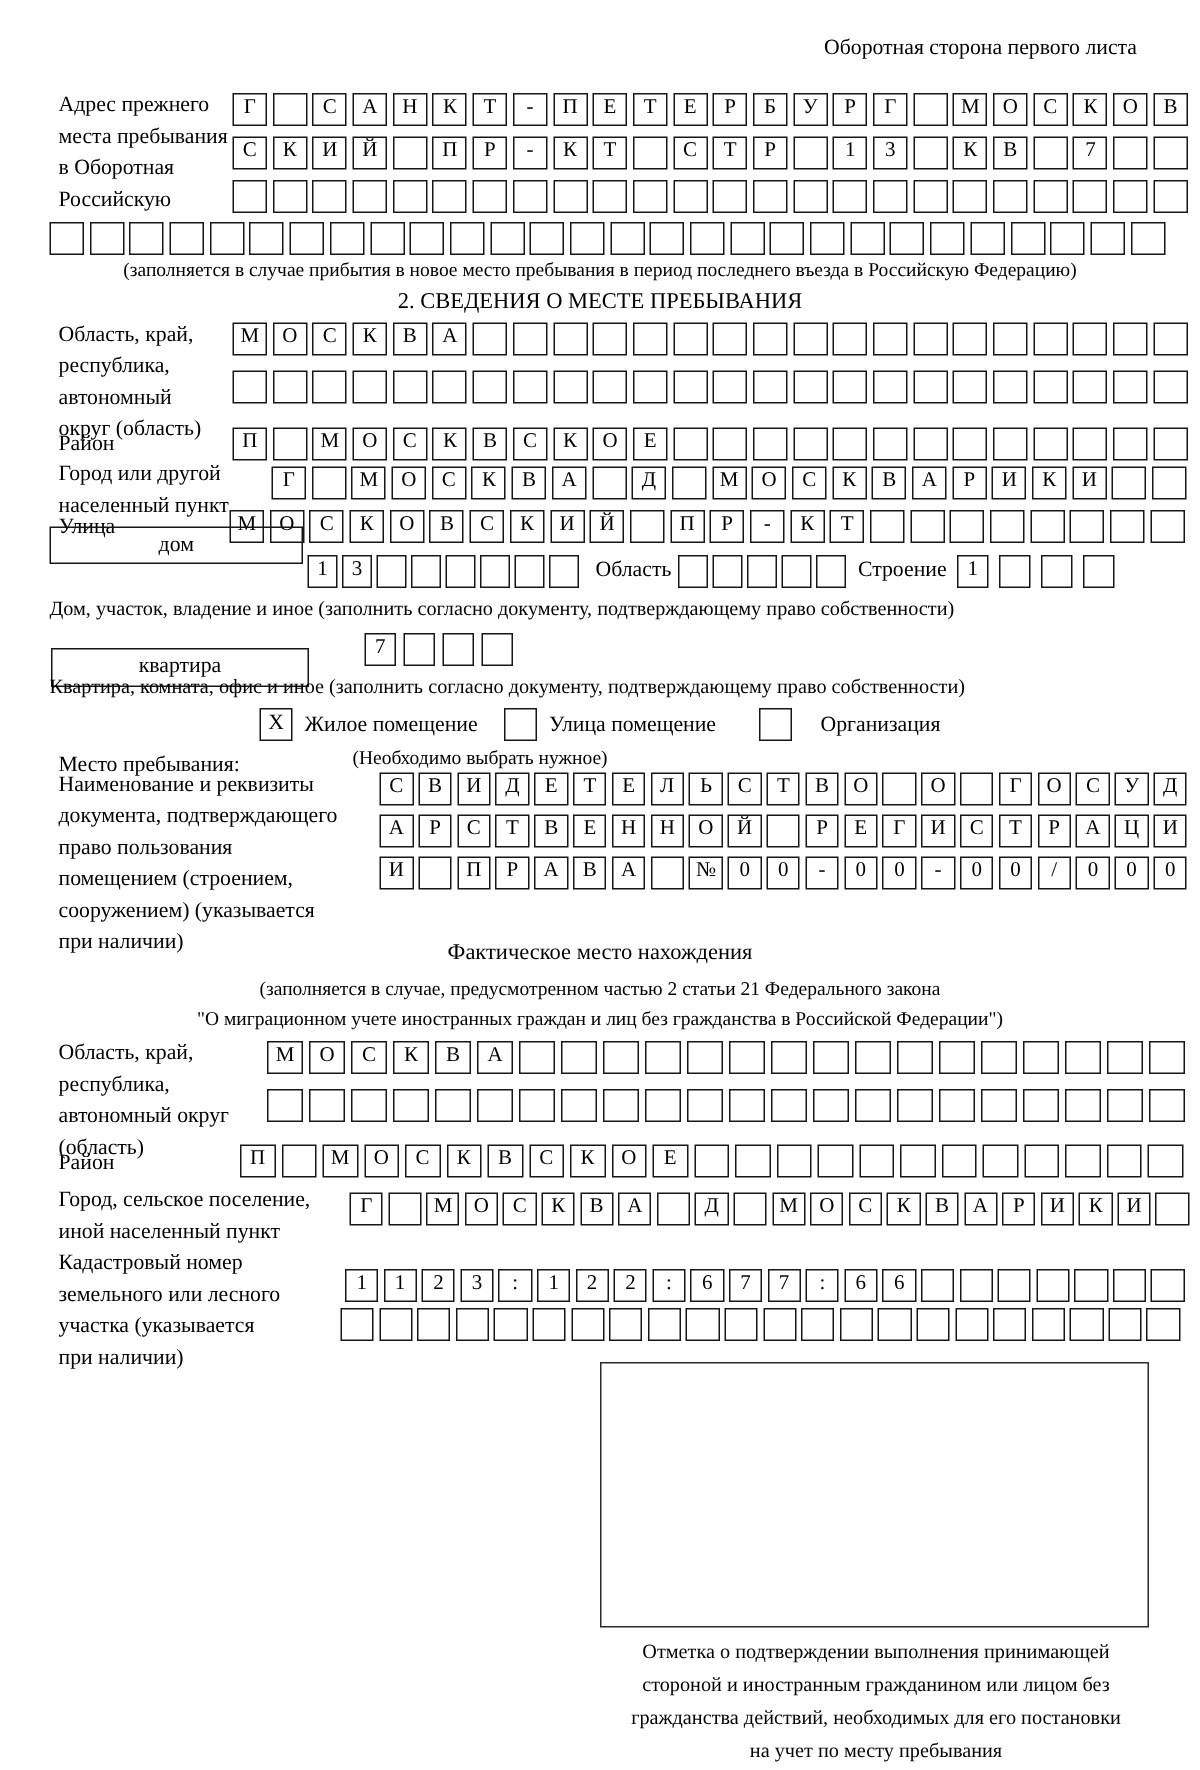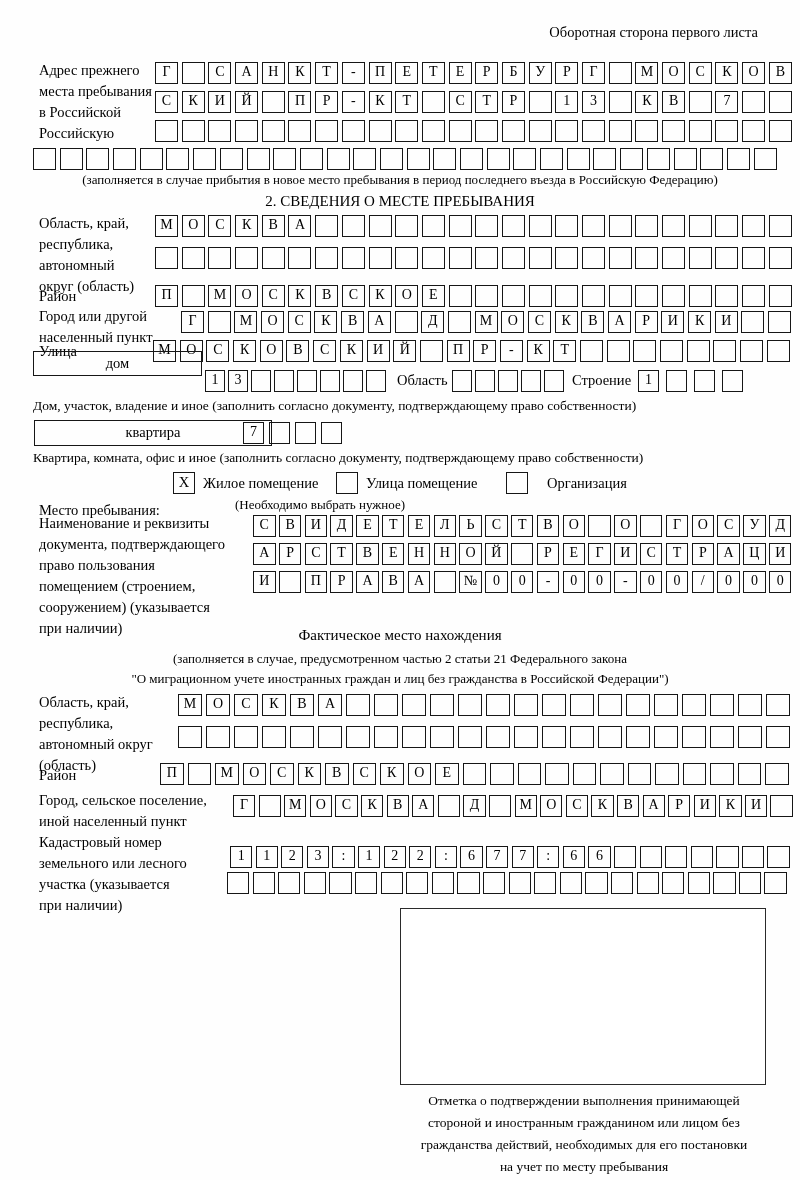--- a/index.html
+++ b/index.html
@@ -27,21 +27,21 @@
 </head>
 <body>
 
 <div class="page">
 
   <div class="hdr">Оборотная сторона первого листа</div>
 
   <div class="lbl" style="left:39px;top:60px">
       <div class="line">Адрес прежнего</div>
       <div class="line">места пребывания</div>
-      <div class="line">в Российской</div>
+      <div class="line">в Оборотная</div>
       <div class="line">Российскую</div>
     </div>
   <div class="cellrow" style="left:155px;top:62px">
       <span class="cell">Г</span>
       <span class="cell"></span>
       <span class="cell">С</span>
       <span class="cell">А</span>
       <span class="cell">Н</span>
       <span class="cell">К</span>
       <span class="cell">Т</span>
@@ -315,21 +315,21 @@
     </div>
   <div class="inlinelbl" style="left:572px;top:372px">Строение</div>
   <div class="cellrow" style="left:638px;top:370px;--cw:21px;--gap:7px">
       <span class="cell">1</span>
       <span class="cell"></span>
       <span class="cell"></span>
       <span class="cell"></span>
     </div>
   <div class="note" style="left:33px;top:398px;font-size:13.5px">Дом, участок, владение и иное (заполнить согласно документу, подтверждающему право собственности)</div>
 
-  <div class="widebox" style="left:34px;top:420px;width:238px;height:26px;line-height:23px">квартира</div>
+  <div class="widebox" style="left:34px;top:432px;width:172px;height:26px;line-height:23px">квартира</div>
   <div class="cellrow" style="left:243px;top:422px;--cw:21px;--gap:5px">
       <span class="cell">7</span>
       <span class="cell"></span>
       <span class="cell"></span>
       <span class="cell"></span>
     </div>
   <div class="note" style="left:33px;top:450px;font-size:13.5px">Квартира, комната, офис и иное (заполнить согласно документу, подтверждающему право собственности)</div>
 
   <div class="inlinelbl" style="left:39px;top:502px">Место пребывания:</div>
   <div class="checkbox" style="left:173px;top:472px">X</div>

